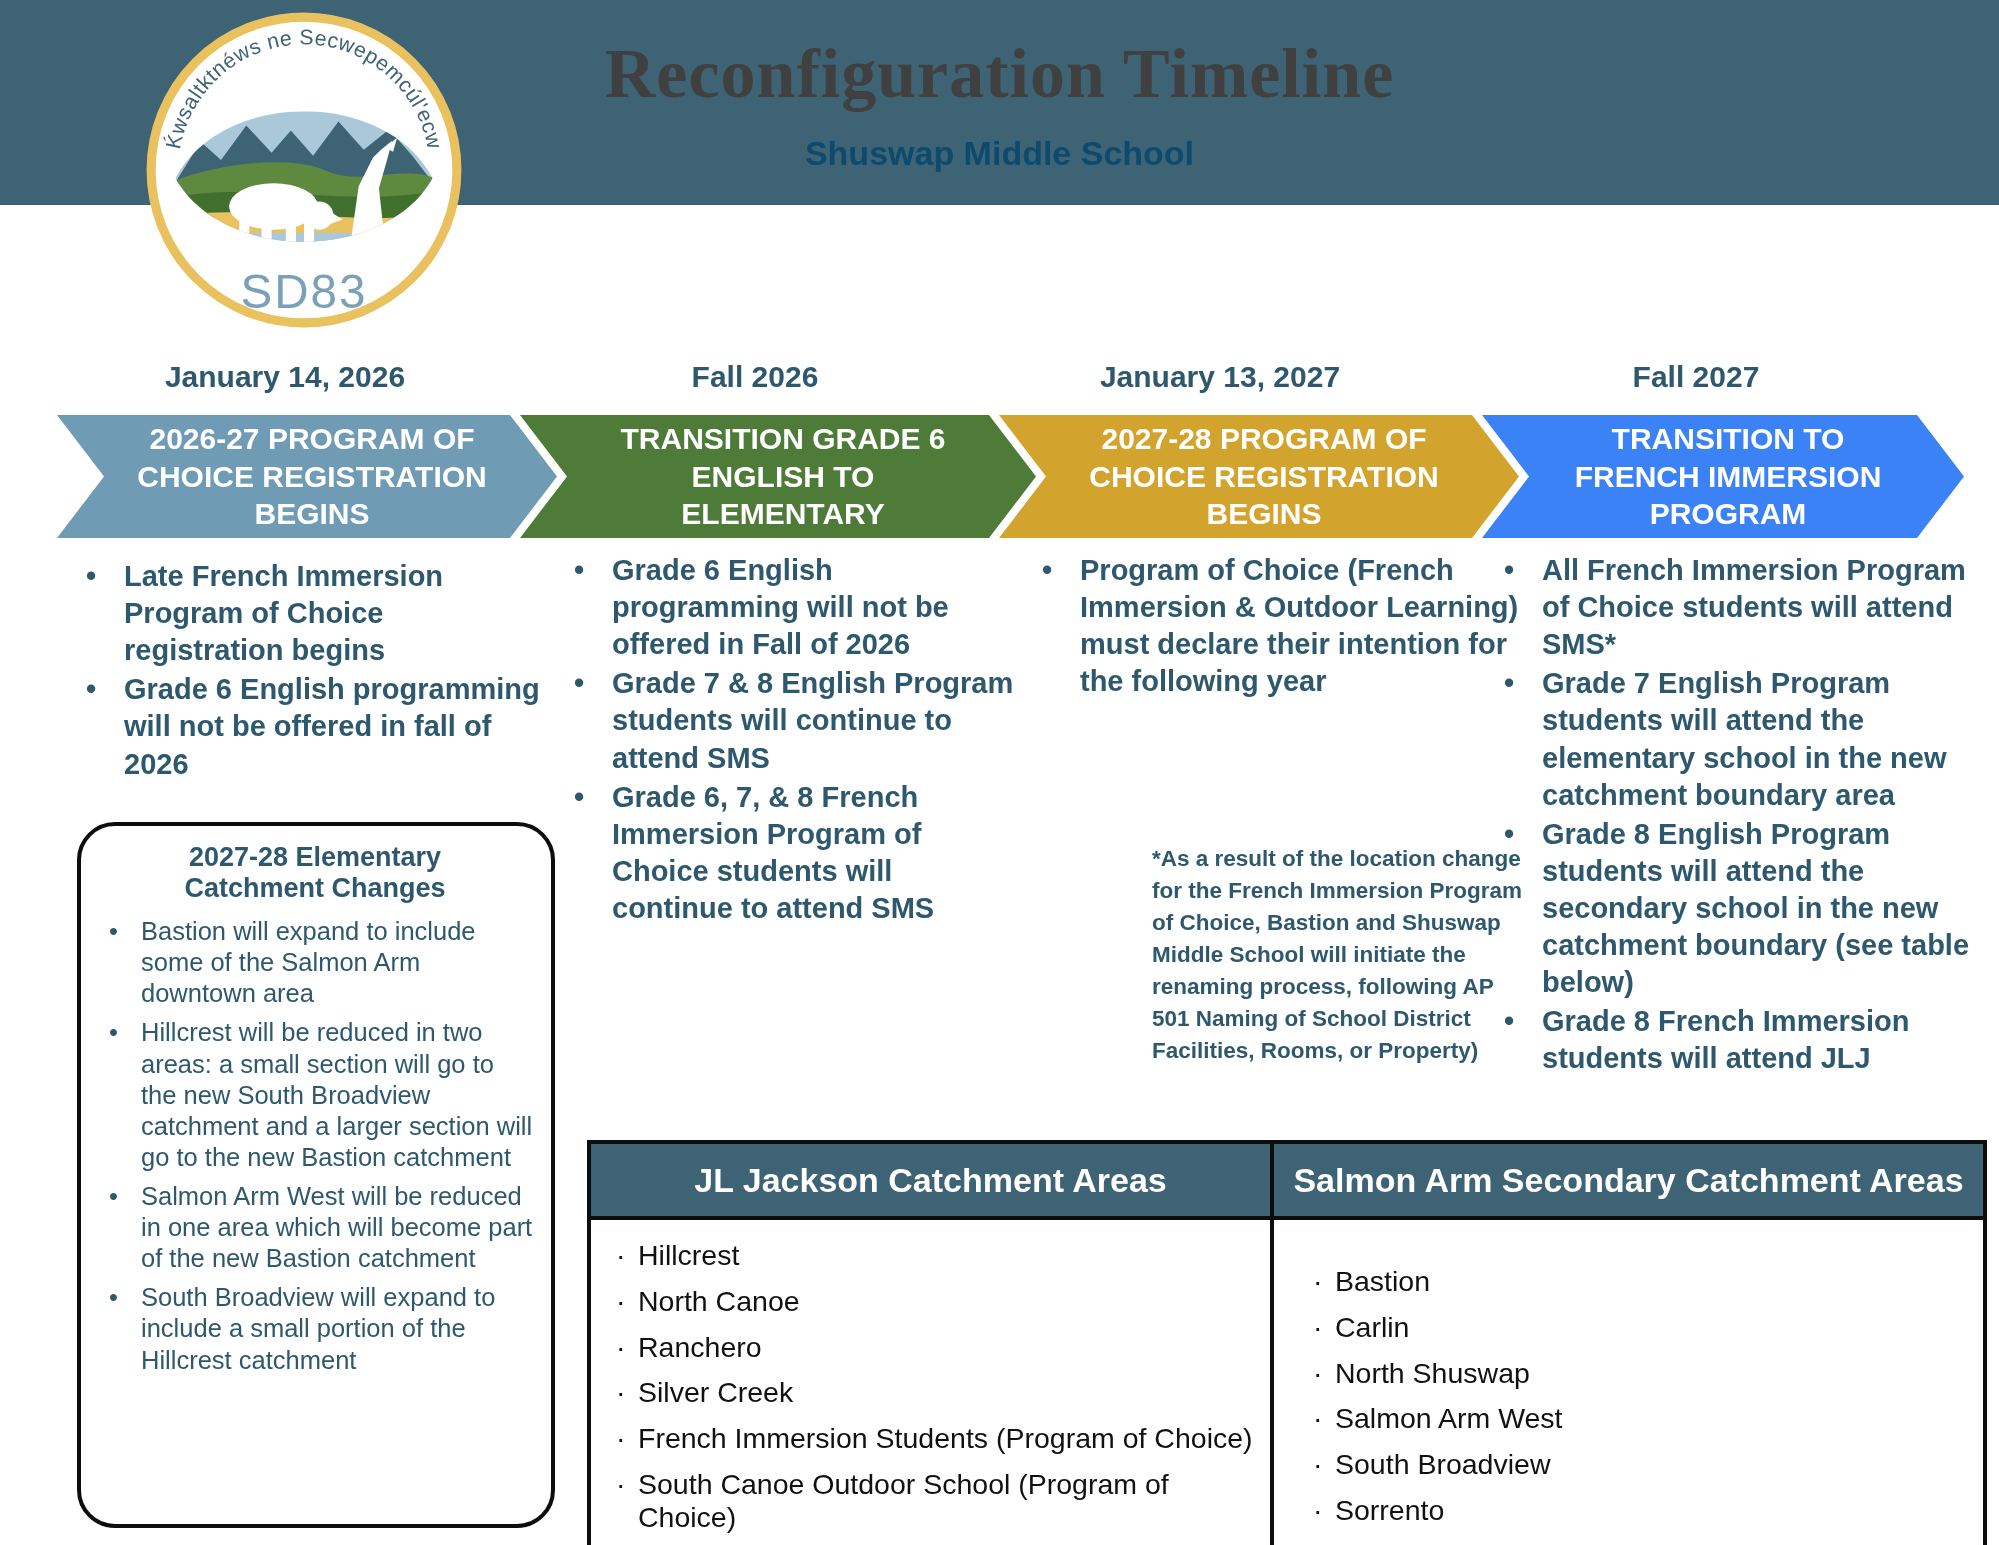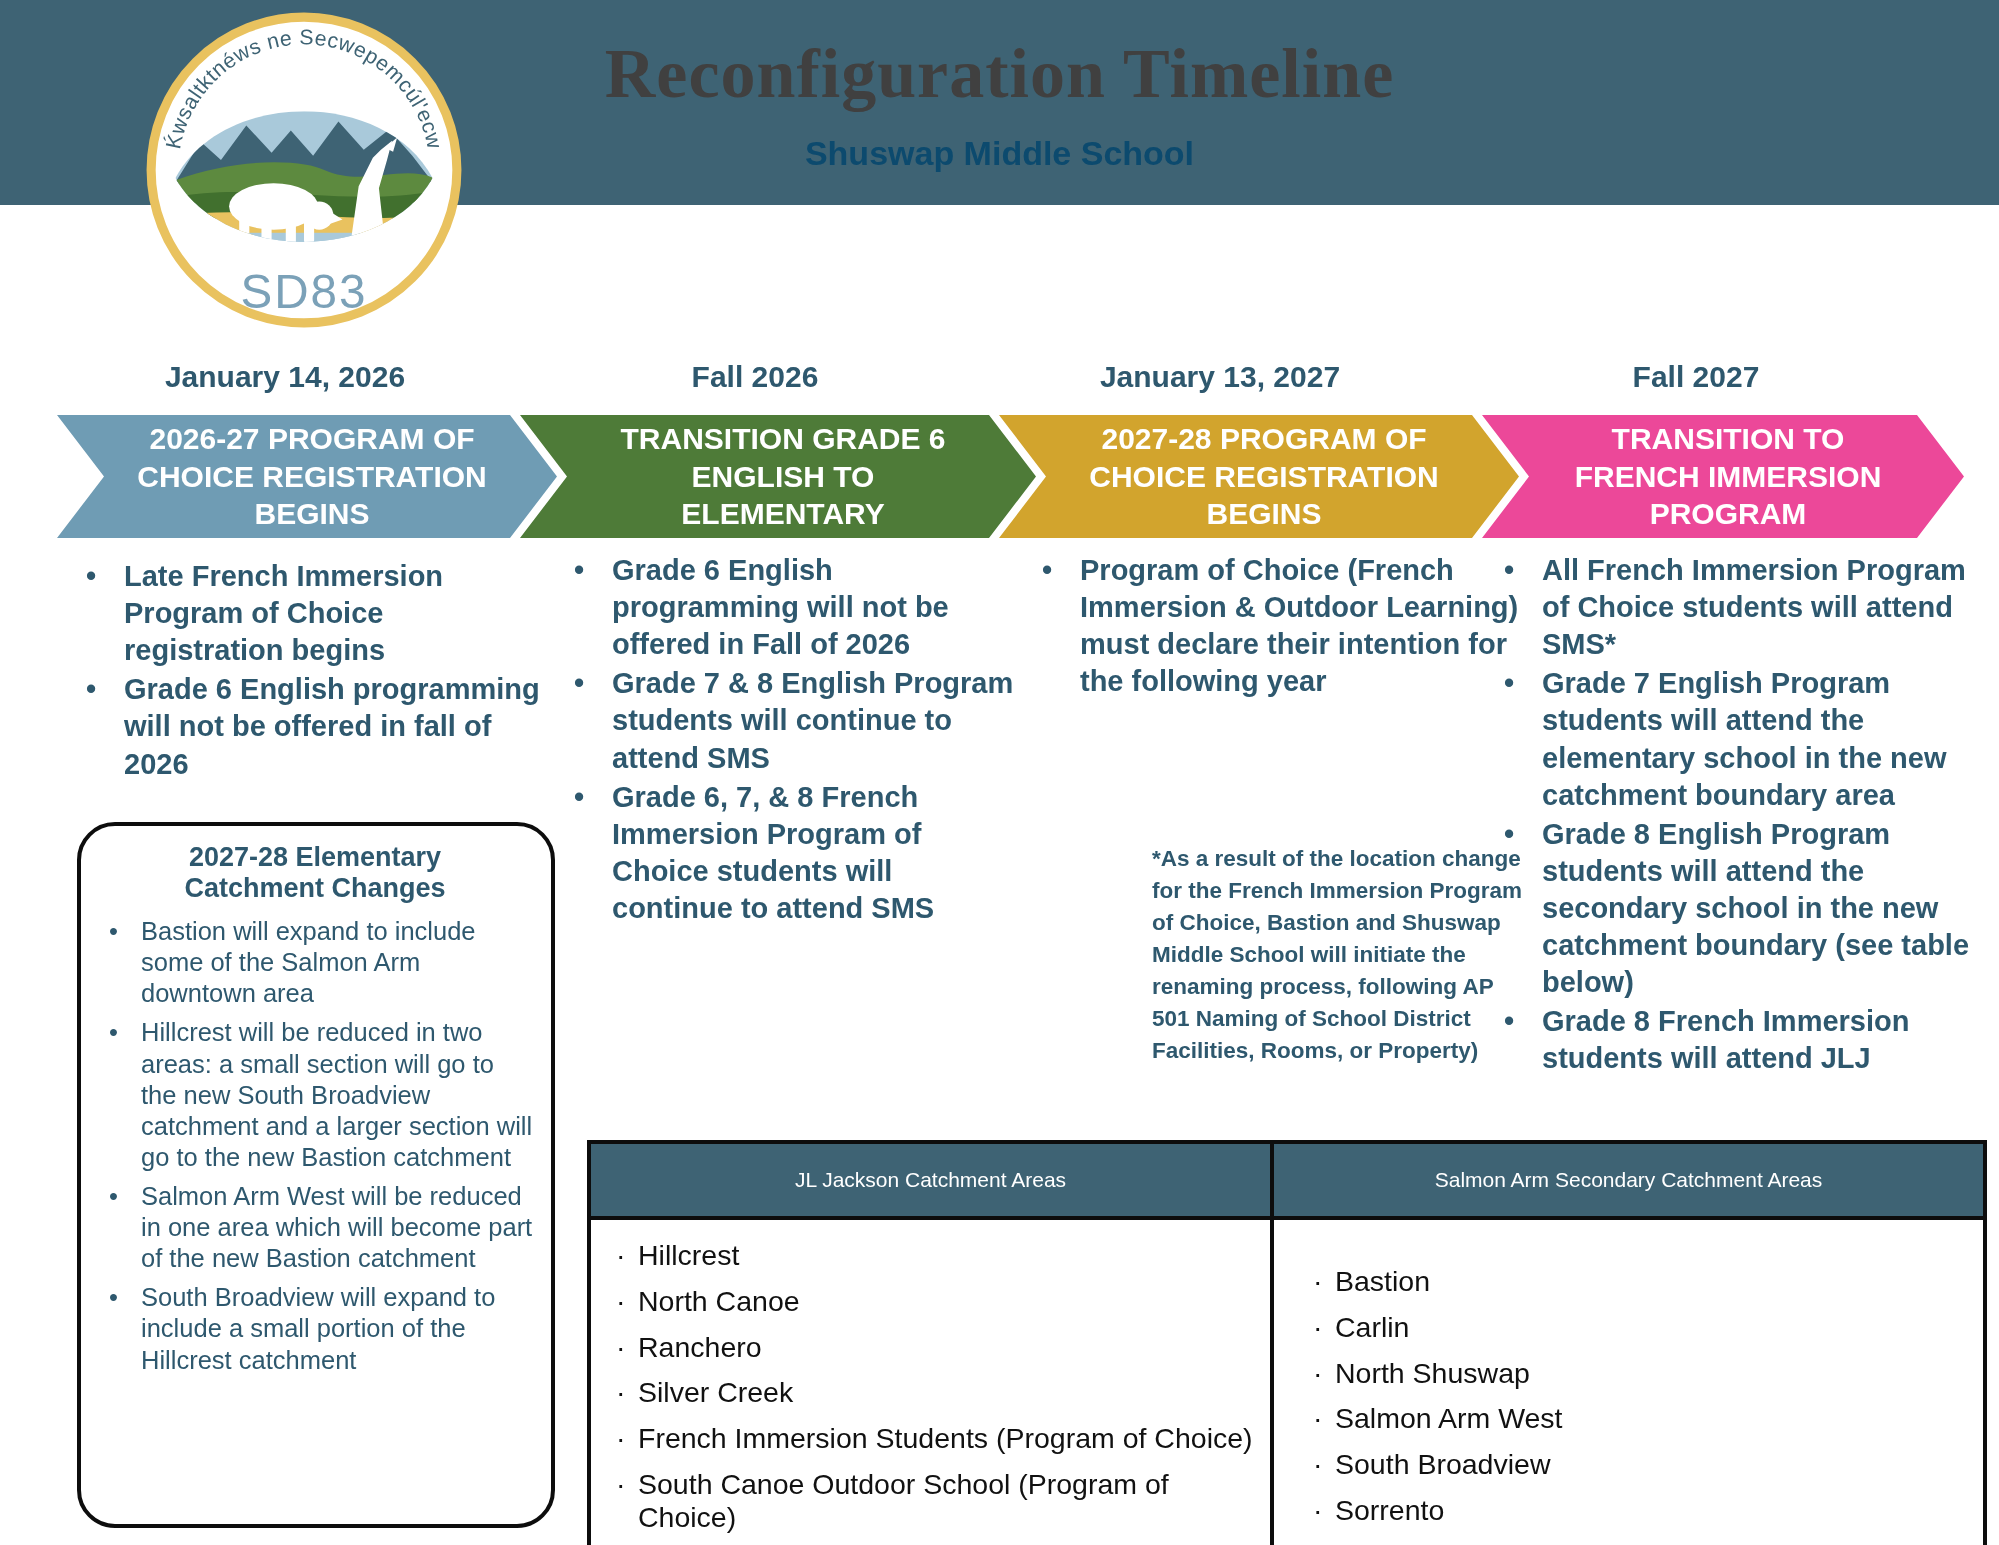--- a/index.html
+++ b/index.html
@@ -52,21 +52,21 @@
         padding:16px 18px 10px 16px;}
   .box-title{text-align:center;color:#2e586e;font-weight:bold;font-size:27px;line-height:1.15;
         margin:0 30px 12px 30px;}
   ul.box-list{margin:0;padding:0;list-style:none;color:#2e586e;font-size:25.5px;line-height:1.22;}
   ul.box-list li{position:relative;padding-left:44px;margin:0 0 8px 0;}
   ul.box-list li::before{content:"\2022";position:absolute;left:12px;top:0;}
 
   
   .catch-table{position:absolute;left:587px;top:1140px;width:1396px;height:388px;
         border-collapse:collapse;table-layout:fixed;}
-  .catch-table th{background:#3e6374;color:#ffffff;font-weight:normal;font-size:21px;
+  .catch-table th{background:#3e6374;color:#ffffff;font-weight:bold;font-size:34px;
         height:70px;border:4px solid #0d0d0d;text-align:center;vertical-align:middle;}
   .catch-table td{border:4px solid #0d0d0d;vertical-align:top;background:#ffffff;}
   .catch-table col.left{width:683px;} .catch-table col.right{width:713px;}
   ul.cell-list{margin:0;list-style:none;color:#111111;font-size:28.5px;line-height:1.15;}
   td .cell-left{padding:18px 10px 0 22px;}
   td .cell-right{padding:44px 10px 0 36px;}
   ul.cell-list li{position:relative;padding-left:24px;margin:0 0 13px 0;}
   ul.cell-list li::before{content:"\00B7";position:absolute;left:2px;top:0;}
 </style>
 </head>
@@ -126,21 +126,21 @@
 
   <div class="arrow a1" style="background: rgb(111, 156, 180);">
     <span>2026-27 PROGRAM OF CHOICE REGISTRATION BEGINS</span>
   </div>
   <div class="arrow a2" style="background: rgb(78, 123, 56);">
     <span>TRANSITION GRADE 6 ENGLISH TO ELEMENTARY</span>
   </div>
   <div class="arrow a3" style="background: rgb(210, 164, 45);">
     <span>2027-28 PROGRAM OF CHOICE REGISTRATION BEGINS</span>
   </div>
-  <div class="arrow a4" style="background: #ec4899;">
+  <div class="arrow a4" style="background: #3b82f6;">
     <span>TRANSITION TO FRENCH IMMERSION PROGRAM</span>
   </div>
 
   <ul class="bullets c1">
       <li>Late French Immersion Program of Choice registration begins</li>
       <li>Grade 6 English programming will not be offered in fall of 2026</li>
     </ul>
   <ul class="bullets c2">
       <li>Grade 6 English programming will not be offered in Fall of 2026</li>
       <li>Grade 7 &amp; 8 English Program students will continue to attend SMS</li>

